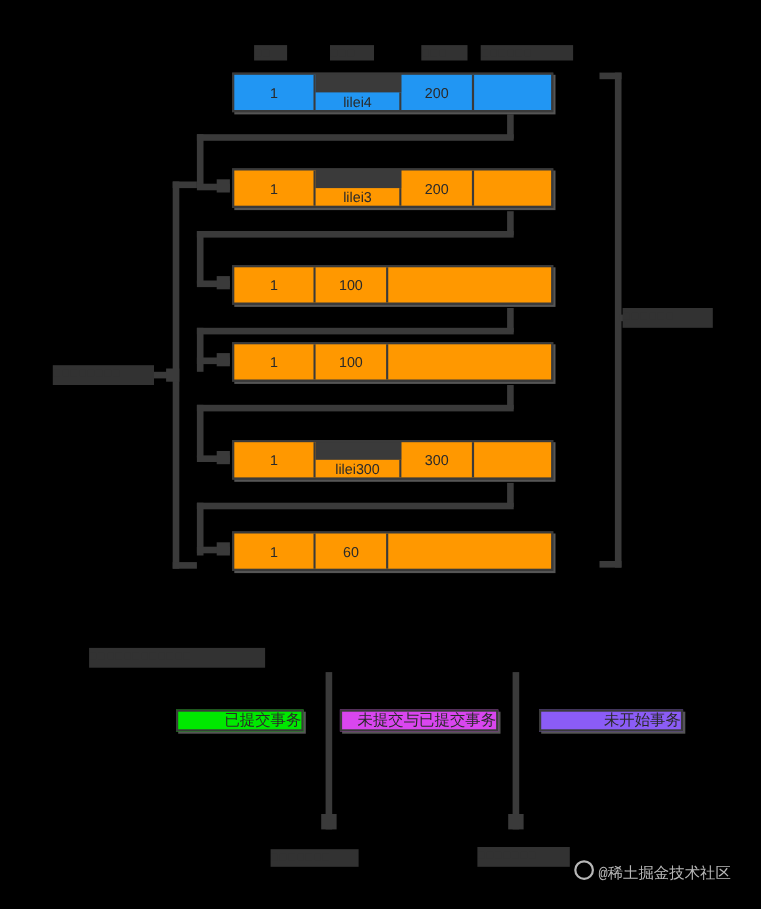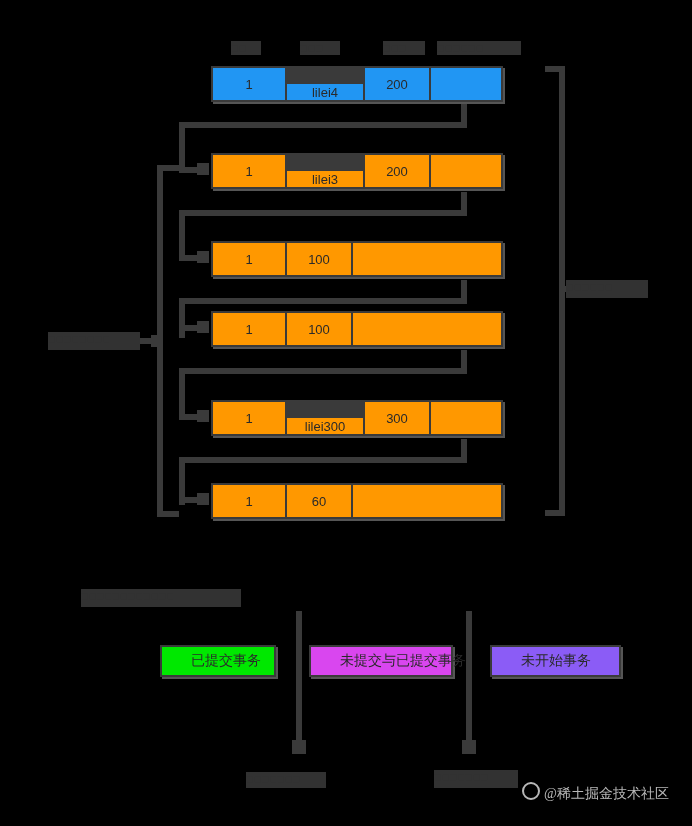--- a/index.html
+++ b/index.html
@@ -68,46 +68,45 @@
   
   .brace-r-v{position:absolute;left:559px;top:66px;width:6px;height:450px;background:#3a3a3a;}
   .brace-r-t{position:absolute;left:545px;top:66px;width:20px;height:6px;background:#3a3a3a;}
   .brace-r-b{position:absolute;left:545px;top:510px;width:20px;height:6px;background:#3a3a3a;}
   .brace-r-stem{position:absolute;left:563px;top:286px;width:18px;height:6px;background:#3a3a3a;}
 
   
   .legend-box{
     position:absolute;
     box-sizing:border-box;
-    height:32px;
-    display:flex;align-items:center;justify-content:flex-start;
+    height:20px;
+    display:flex;align-items:center;justify-content:flex-end;
     font-size:14px;
     color:#2a2a2a;
     border:2px solid #3a3a3a;
     box-shadow:2px 2px 0 #555;
     white-space:nowrap;
-    padding-left:29px;
   }
   .lg-green{background:#00e800;}
   .lg-orange{background:#d946ef;}
   .lg-red{background:#8b5cf6;}
 
   
   .arrow-v{position:absolute;width:6px;background:#3a3a3a;}
   .arrow-head{position:absolute;width:14px;height:14px;background:#3a3a3a;}
 
   
   .watermark{
     position:absolute;
     left:522px;top:782px;
     font-size:14px;
     color:#d8d8d8;
     opacity:.85;
     white-space:nowrap;
-    font-family:Liberation Serif, serif;
+    font-family:Liberation Mono, monospace;
   }
   .wm-ico{
     display:inline-block;width:14px;height:14px;border-radius:50%;
     border:2px solid #d8d8d8;vertical-align:-2px;margin-right:4px;
     position:relative;
   }
 </style>
 </head>
 <body>
 

